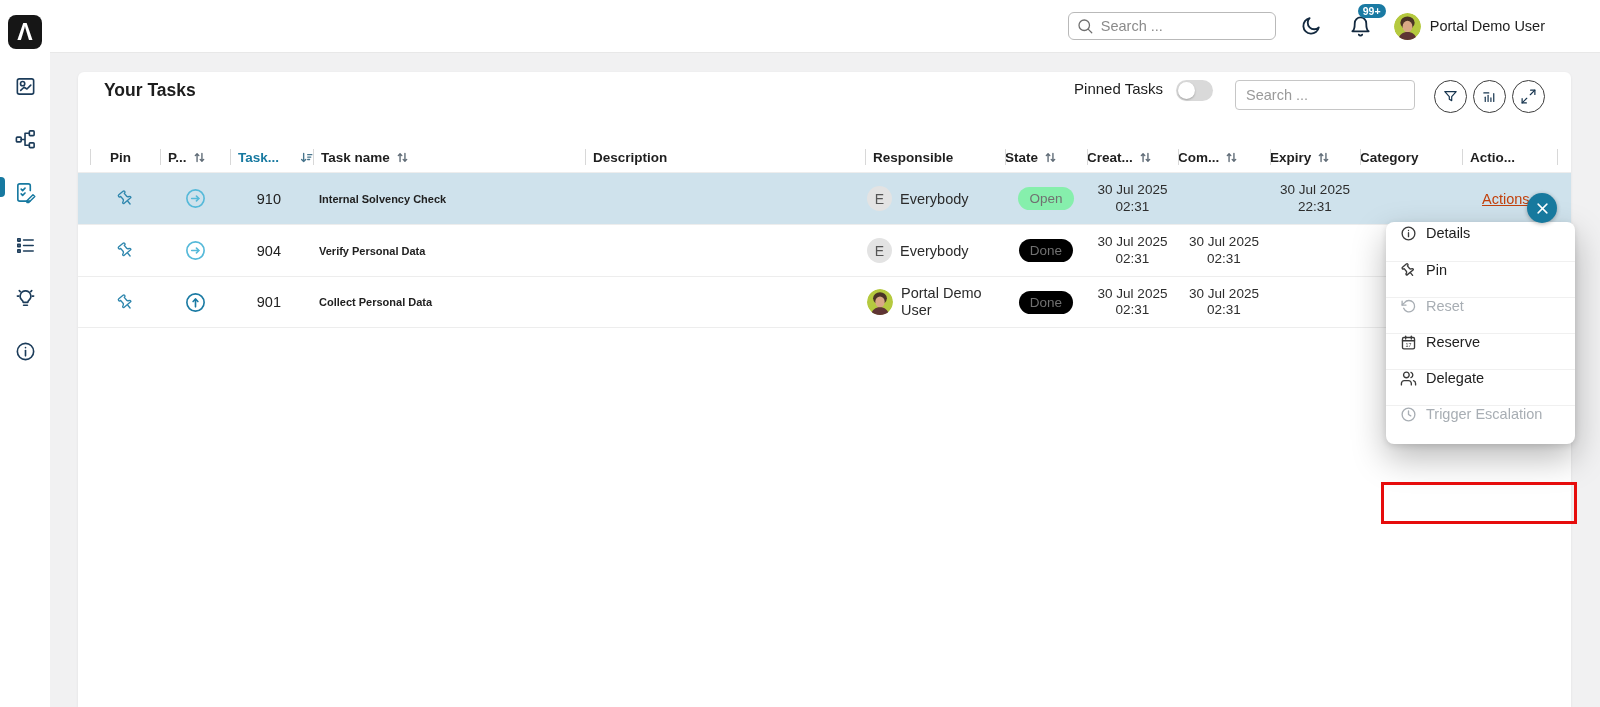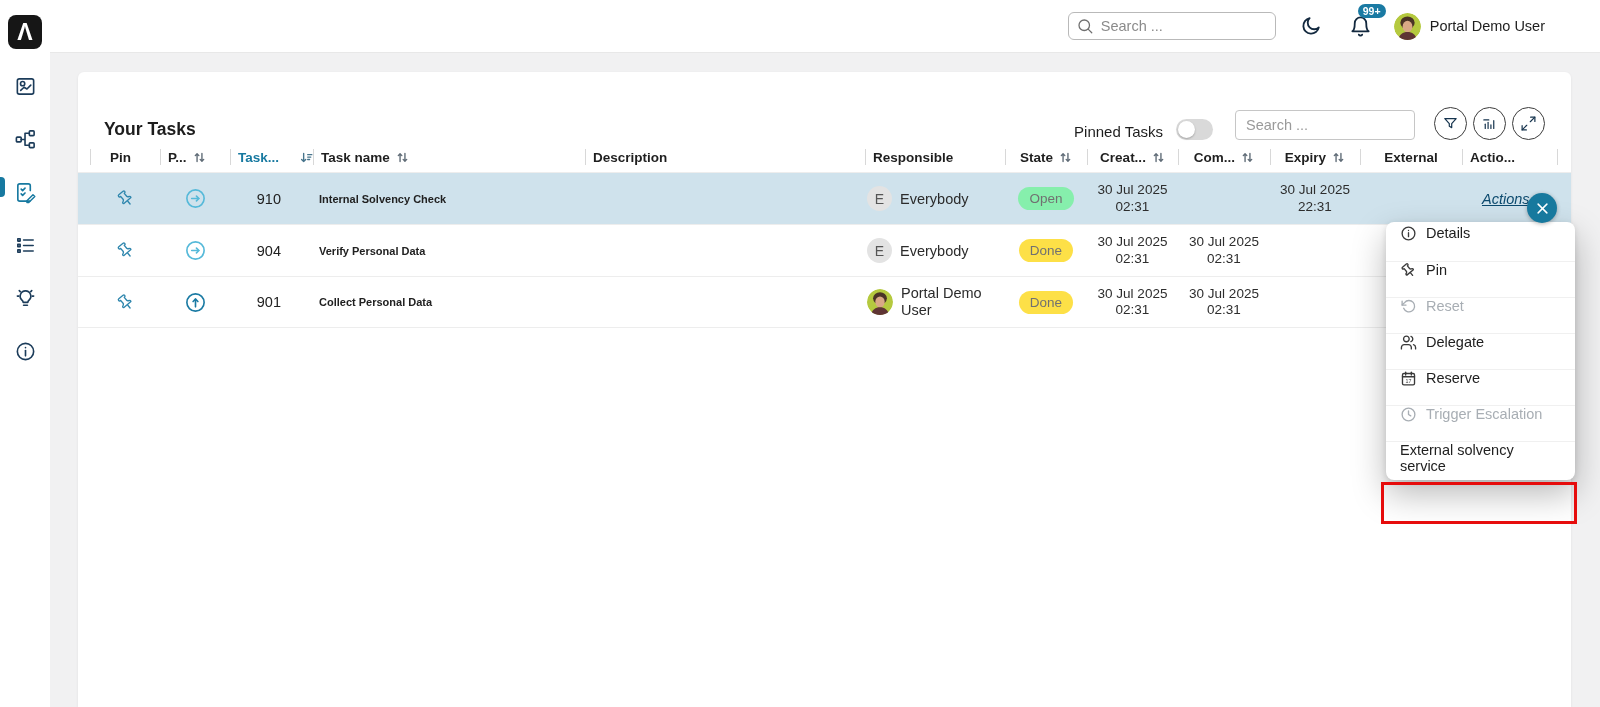--- a/index.html
+++ b/index.html
@@ -24,59 +24,59 @@
   .tb-search .mag { position:absolute; left:8px; top:5px; color:#6f6f6f; }
   .tb-moon { color:#13293f; margin-right:27px; cursor:pointer; }
   .tb-bell { position:relative; color:#13293f; margin-right:22px; cursor:pointer; }
   .badge { position:absolute; top:-11px; left:9px; background:#1a7aa3; color:#fff; font-size:10.5px; font-weight:700; border-radius:9px; padding:2px 5px; line-height:1; }
   .avatar { width:27px; height:27px; border-radius:50%; overflow:hidden; margin-right:9px; flex:0 0 auto; }
   .tb-user { font-size:14.5px; color:#1e1e1e; }
 
   
   .main { position:absolute; left:50px; top:53px; right:0; bottom:0; background:#f1f1f2; }
   .card { position:absolute; left:28px; right:29px; top:19px; bottom:0; background:#fff; border-radius:6px 6px 0 0; box-shadow:0 1px 3px rgba(0,0,0,0.07); }
-  .card-header { height:68px; display:flex; align-items:flex-end; padding:8px 26px 0 26px; }
+  .card-header { height:68px; display:flex; align-items:flex-start; padding:8px 26px 0 26px; }
   .card-title { font-size:17.5px; font-weight:700; color:#1d1d1d; }
   .spacer { flex:1; }
   .pinned-label { font-size:15px; font-weight:400; color:#1d1d1d; margin-right:13px; }
   .toggle { width:37px; height:21px; background:#d9d9d9; border-radius:11px; position:relative; margin-right:22px; cursor:pointer; }
   .toggle .knob { position:absolute; left:2px; top:2px; width:17px; height:17px; background:#fff; border-radius:50%; box-shadow:0 1px 2px rgba(0,0,0,0.25); }
   .panel-search { position:relative; width:180px; height:30px; margin-right:13px; }
   .panel-search input { width:100%; height:100%; border:1px solid #c6c6c6; border-radius:4px; padding:0 10px; font-size:14.5px; color:#333; outline:none; font-family:inherit; }
   .panel-search input::placeholder { color:#9a9a9a; }
   .circle-btn { width:33px; height:33px; border:1px solid #3c3c3c; border-radius:50%; background:#fff; display:flex; align-items:center; justify-content:center; color:#16344e; margin-left:6px; cursor:pointer; }
 
   
   .grid-row { display:grid; grid-template-columns:70px 70px 83px 272px 280px 140px 82px 91px 92px 90px 102px 96px; padding-left:12px; align-items:center; }
   .thead { height:30px; margin-top:2px; }
   .hcell { position:relative; font-size:13.5px; font-weight:700; color:#1f1f1f; height:100%; display:flex; align-items:center; gap:6px; padding-left:8px; cursor:pointer; }
   .hcell::before { content:''; position:absolute; left:0; top:50%; transform:translateY(-50%); width:1px; height:16px; background:#d8d8d8; }
   .hcell:last-child::after { content:''; position:absolute; right:0; top:50%; transform:translateY(-50%); width:1px; height:16px; background:#d8d8d8; }
-  .hcell.center { justify-content:center; padding-left:0; }
+  .hcell.center { padding-left:0; }
   .hcell.first { padding-left:20px; }
   .hcell.sorted { color:#1779a0;gap:21px; }
   .sort-ic { color:#5f6b76; flex:0 0 auto; }
   .hcell.sorted .sort-ic { color:#47748c; }
 
   .trow { height:52px; border-top:1px solid #ededed; }
   .trow:last-child { border-bottom:1px solid #ededed; }
   .trow.sel { background:#cfe2ec; }
   .cell { font-size:14px; color:#212121; overflow:hidden; }
   .c-center { display:flex; justify-content:center; }
   .c-num { text-align:right; padding-right:32px; font-size:14.5px; }
   .c-name { font-weight:700; padding-left:6px; font-size:11px; }
   .c-resp { display:flex; align-items:center; gap:8px; padding-left:2px; font-size:14.5px; color:#2b2b2b; }
   .init-av { width:25px; height:25px; border-radius:50%; background:#e3e3e3; color:#555; font-size:14px; display:flex; align-items:center; justify-content:center; flex:0 0 auto; }
   .row-avatar { width:26px; height:26px; border-radius:50%; overflow:hidden; flex:0 0 auto; }
   .pill { display:inline-block; padding:4px 11px; border-radius:13px; font-size:13.5px; color:#717171; }
   .pill.open { background:#86efac; }
-  .pill.done { background:#fde047; }
+  .pill.done { background:#000000; }
   .c-date { text-align:center; font-size:13.5px; color:#2d2d2d; line-height:1.2; }
   .c-act { padding-left:20px; display:flex; align-items:center; gap:3px; }
-  .c-act a { color:#0c4a6e; text-decoration:underline; font-size:14.5px; cursor:pointer;font-style:italic; }
+  .c-act a { color:#c2410c; text-decoration:underline; font-size:14.5px; cursor:pointer; }
   .chev { color:#444; }
   .pin-ic { color:#2e86ad; cursor:pointer; }
   .prio-normal { color:#55b9d9; }
   .prio-high { color:#1a7aa3; }
 
   
   .menu { position:absolute; left:1386px; top:222px; width:189px; background:#fff; border-radius:8px; box-shadow:0 14px 34px rgba(0,0,0,0.28), 0 2px 6px rgba(0,0,0,0.12); z-index:30; padding:3px 0; list-style:none; }
   .menu li { height:36px; display:flex; align-items:flex-start; gap:9px; padding:0 14px; font-size:14.5px; color:#212121; border-top:1px solid #f0f0f0; cursor:pointer; }
   .menu li:first-child { border-top:none; }
   .menu li .mi-ic { width:17px; height:17px; color:#3a3a3a; flex:0 0 auto; display:flex; align-items:center; justify-content:center; }
@@ -272,21 +272,21 @@
           </svg>
         </div>
       <div class="hcell center">
           <span>Expiry</span>
         <svg class="ic sort-ic" width="13" height="13" viewBox="0 0 16 16">
             <path d="M5 13V3.5M5 3.5 2.8 5.7M5 3.5l2.2 2.2"></path>
             <path d="M11 3v9.5M11 12.5l-2.2-2.2M11 12.5l2.2-2.2"></path>
           </svg>
         </div>
       <div class="hcell center">
-          <span>External</span>
+          <span>Category</span>
         </div>
       <div class="hcell">
           <span>Actio...</span>
         </div>
     </div>
 
     <div class="grid-row trow sel">
       <div class="cell c-center">
           <svg class="ic pin-ic" width="19" height="19" viewBox="0 0 24 24">
             <g transform="rotate(-40 12 12)">
@@ -454,52 +454,49 @@
         <svg class="ic" width="17" height="17" viewBox="0 0 24 24" style="stroke-width:1.9">
           <polyline points="3 4.5 3 10 8.5 10"></polyline>
           <path d="M5.2 14.5a8 8 0 1 0 1.2-8L3 10"></path>
         </svg>
       </span>
     <span>Reset</span>
   </li>
   <li>
     <span class="mi-ic">
         <svg class="ic" width="17" height="17" viewBox="0 0 24 24" style="stroke-width:1.9">
-          <path d="M16 21v-2a4 4 0 0 0-4-4H6a4 4 0 0 0-4 4v2"></path>
-          <circle cx="9" cy="7" r="4"></circle>
-          <path d="M22 21v-2a4 4 0 0 0-3-3.87"></path>
-          <path d="M15.5 3.3a4 4 0 0 1 0 7.5"></path>
-        </svg>
-      </span>
-    <span>Delegate</span>
-  </li>
-  <li>
-    <span class="mi-ic">
-        <svg class="ic" width="17" height="17" viewBox="0 0 24 24" style="stroke-width:1.9">
           <rect x="3.5" y="5" width="17" height="16" rx="2"></rect>
           <line x1="3.5" y1="9.5" x2="20.5" y2="9.5"></line>
           <line x1="8" y1="3" x2="8" y2="7"></line>
           <line x1="16" y1="3" x2="16" y2="7"></line>
           <text x="12" y="18" font-size="7.5" text-anchor="middle" fill="currentColor" stroke="none" font-family="Liberation Sans, sans-serif">17</text>
         </svg>
       </span>
     <span>Reserve</span>
+  </li>
+  <li>
+    <span class="mi-ic">
+        <svg class="ic" width="17" height="17" viewBox="0 0 24 24" style="stroke-width:1.9">
+          <path d="M16 21v-2a4 4 0 0 0-4-4H6a4 4 0 0 0-4 4v2"></path>
+          <circle cx="9" cy="7" r="4"></circle>
+          <path d="M22 21v-2a4 4 0 0 0-3-3.87"></path>
+          <path d="M15.5 3.3a4 4 0 0 1 0 7.5"></path>
+        </svg>
+      </span>
+    <span>Delegate</span>
   </li>
   <li class="disabled">
     <span class="mi-ic">
         <svg class="ic" width="17" height="17" viewBox="0 0 24 24" style="stroke-width:1.9">
           <circle cx="12" cy="12" r="9"></circle>
           <polyline points="12 7 12 12 15.2 14"></polyline>
         </svg>
       </span>
     <span>Trigger Escalation</span>
   </li>
-  <li>
-    <span>External solvency service</span>
-  </li>
 </ul>
 
 <div class="annotation"></div>
 
 <div class="close-btn">
   <svg class="ic" width="15" height="15" viewBox="0 0 24 24" style="stroke-width:2.4">
       <line x1="5" y1="5" x2="19" y2="19"></line>
       <line x1="19" y1="5" x2="5" y2="19"></line>
     </svg>
 </div>

